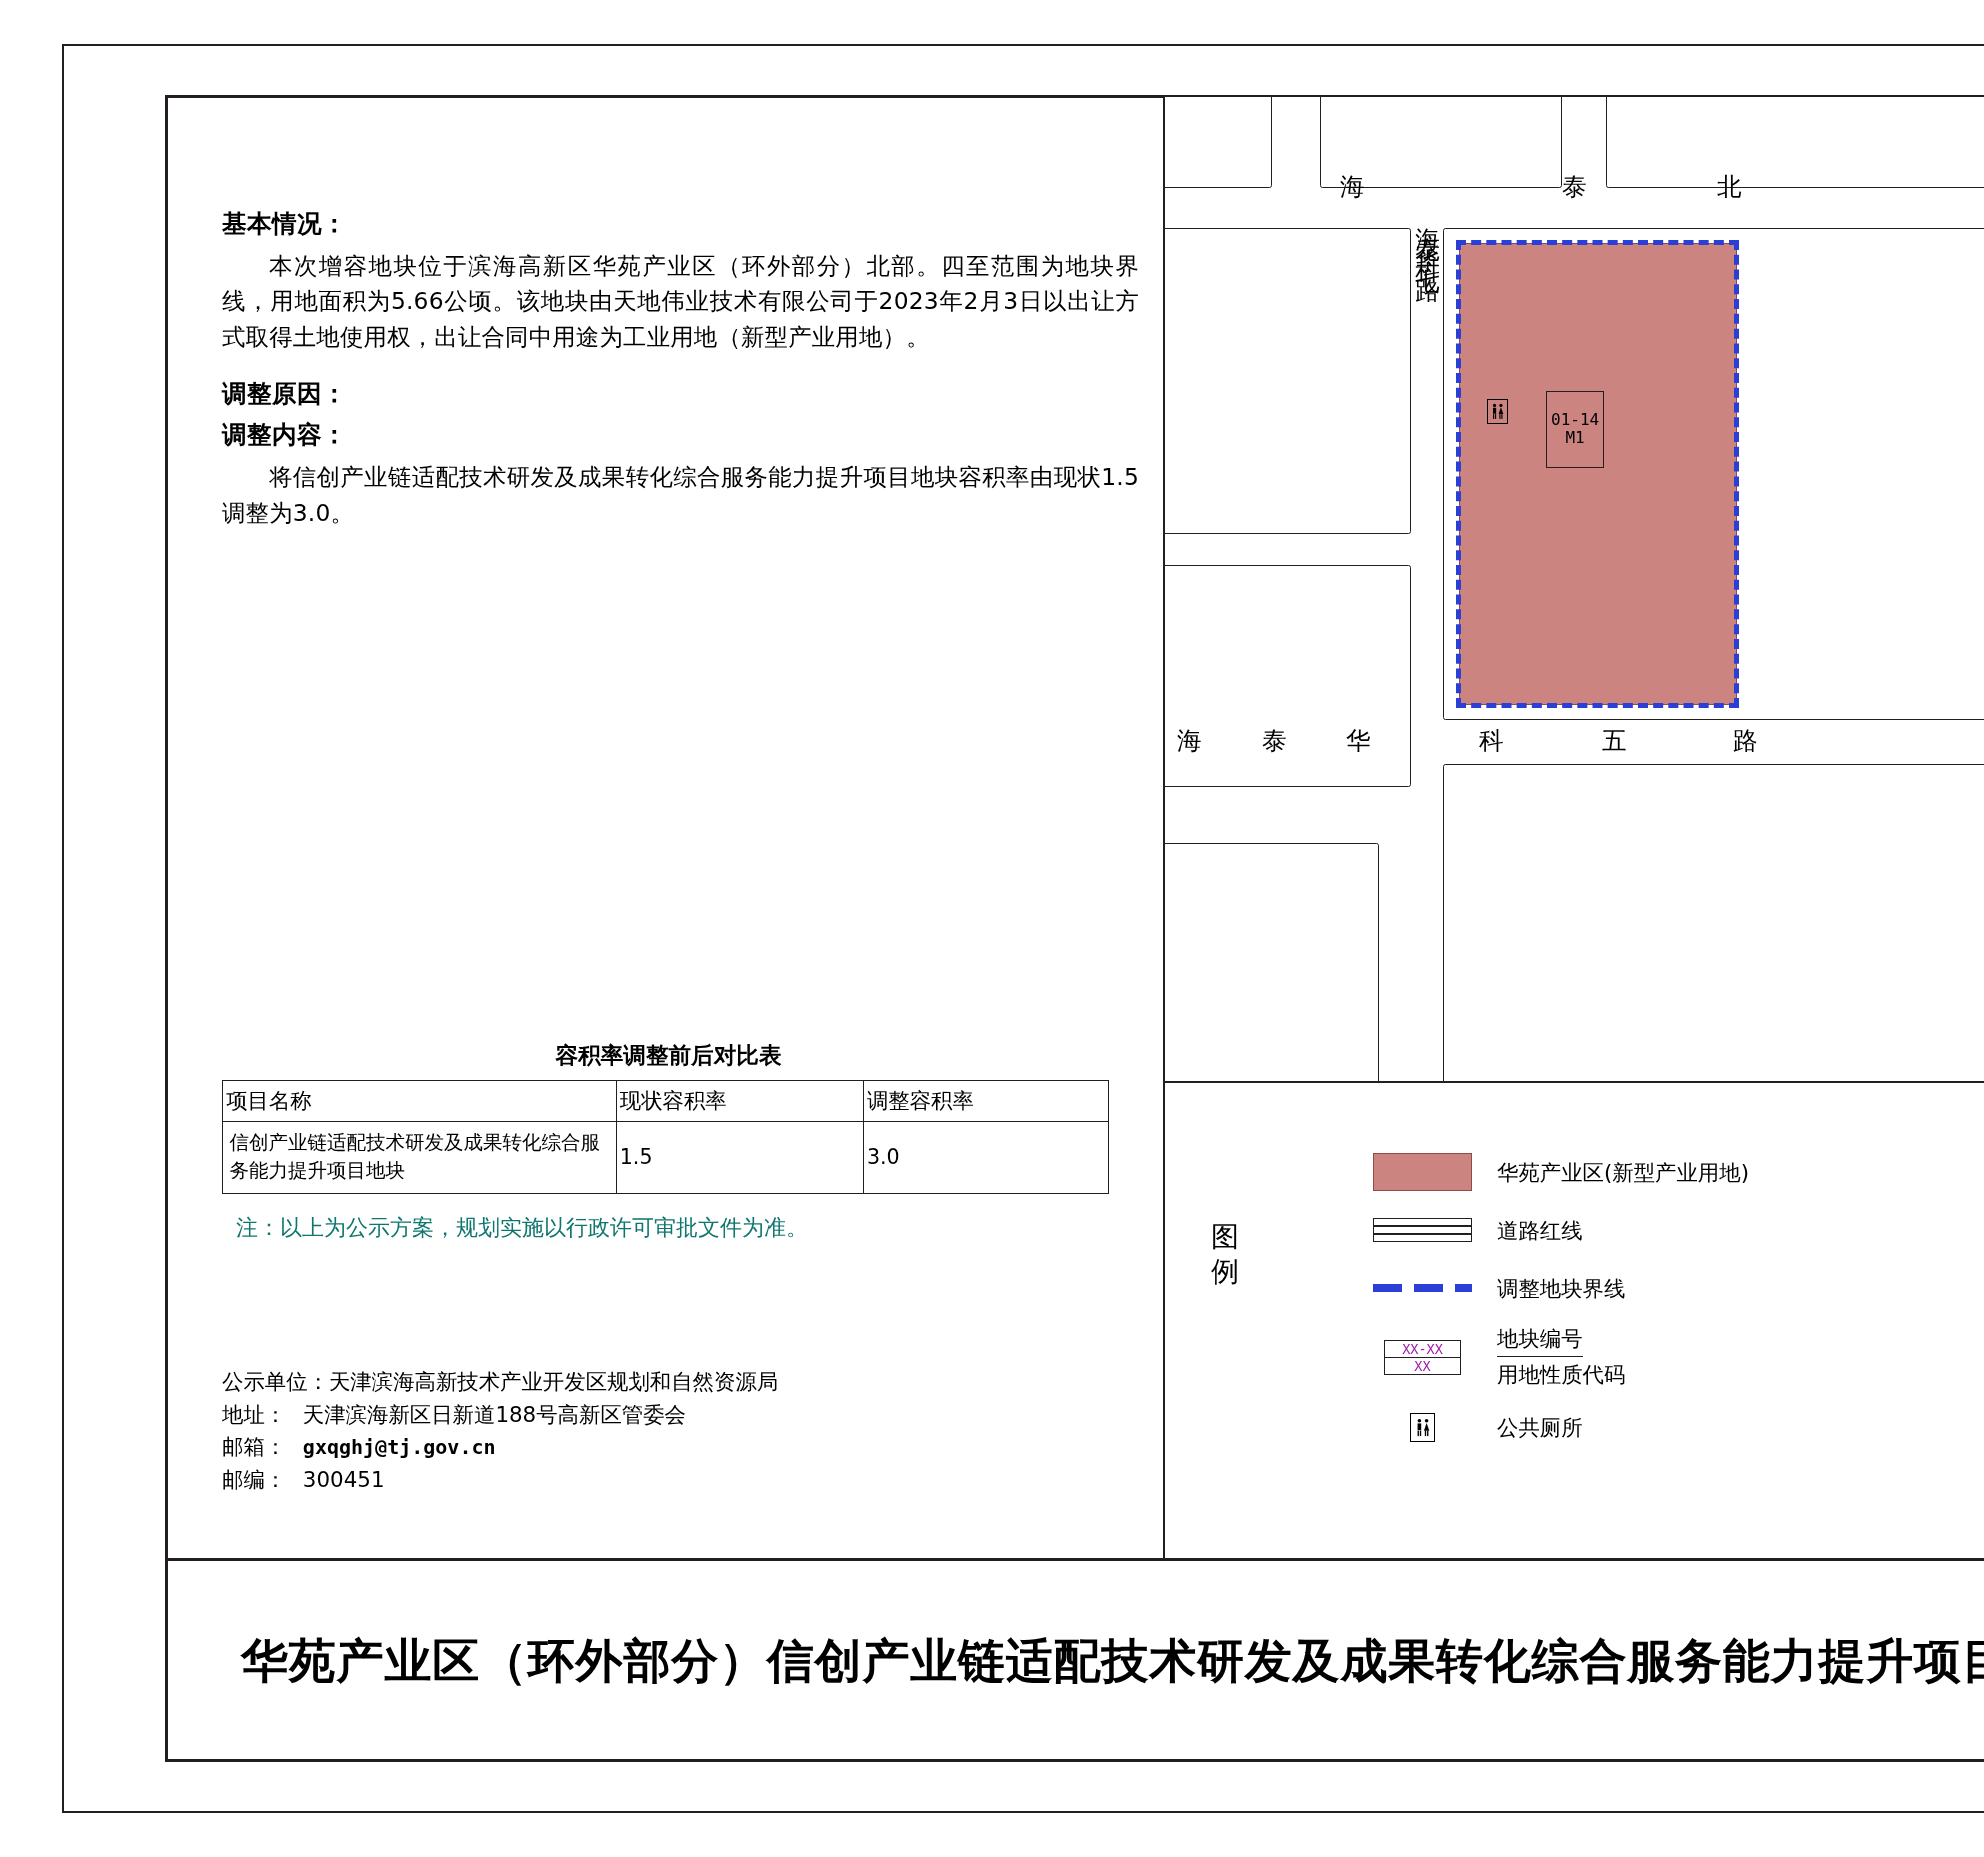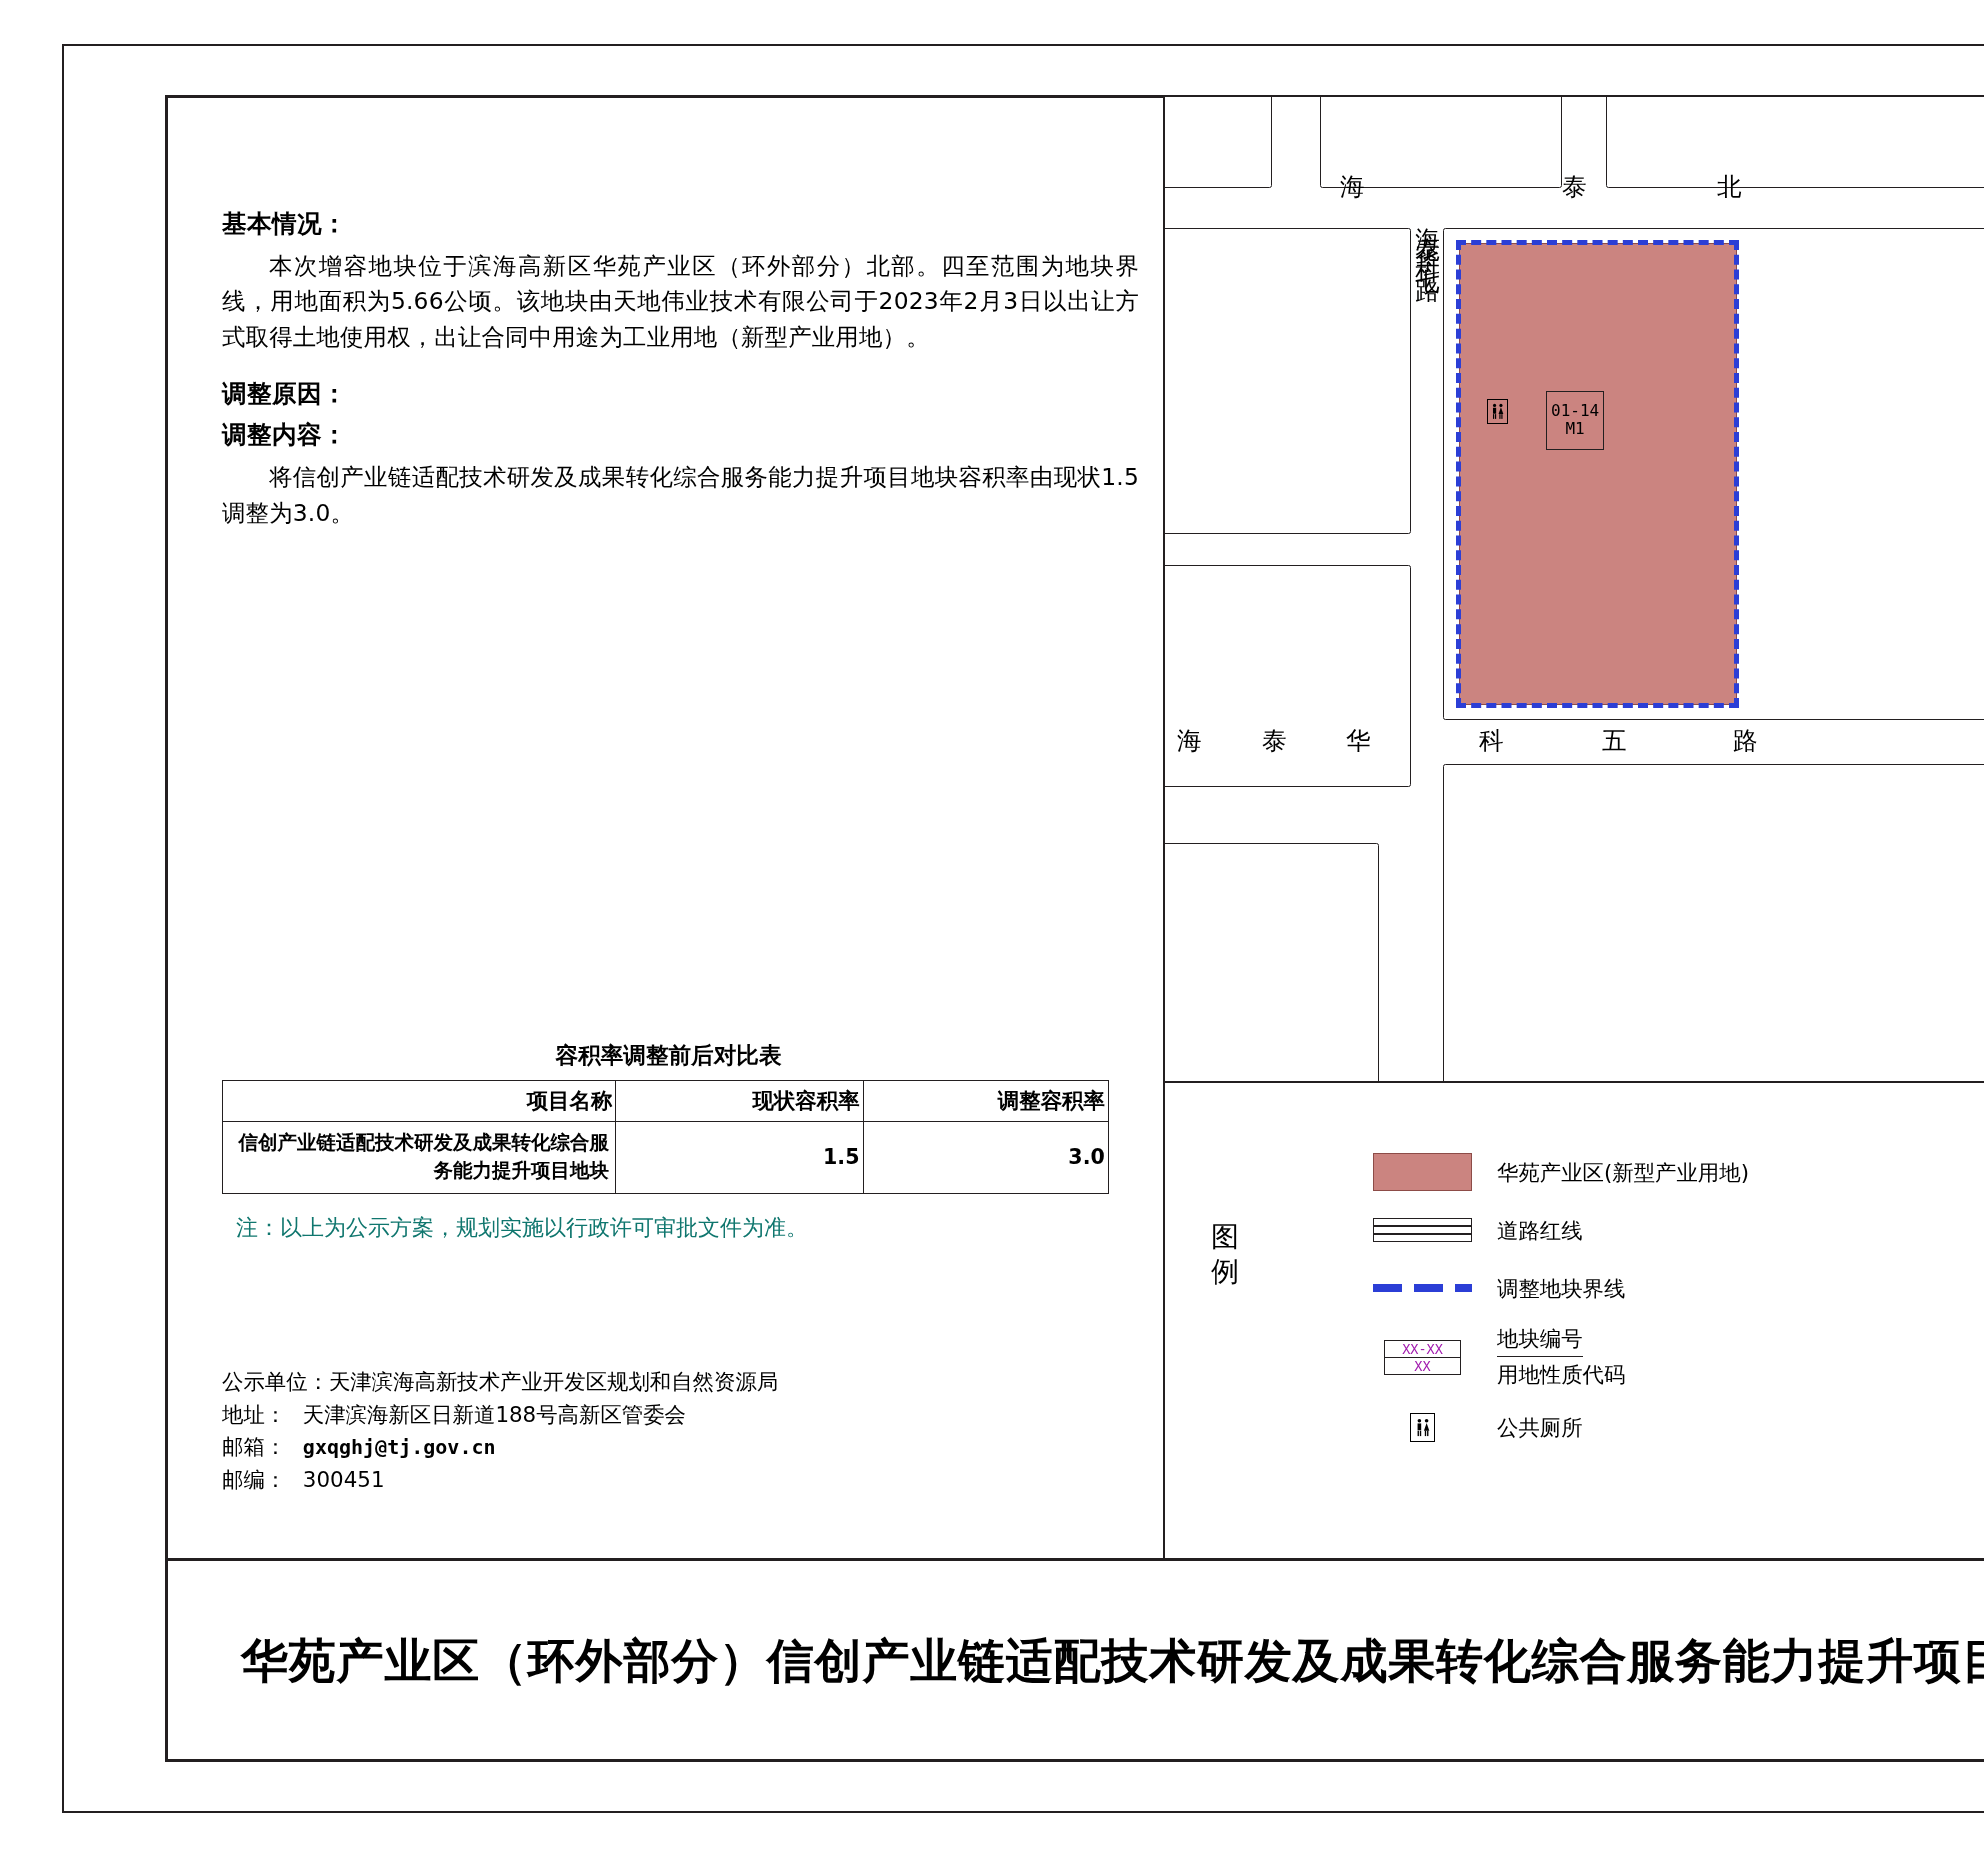--- a/index.html
+++ b/index.html
@@ -105,23 +105,23 @@
     margin-bottom: 8.7px;
     font-family: "DejaVu Sans", "Liberation Sans", sans-serif;
   }
   table.cmp {
     border-collapse: collapse;
     width: 887px;
     font-family: "DejaVu Sans", "Liberation Sans", sans-serif;
   }
   table.cmp td, table.cmp th {
     border: 1.2px solid #231f20;
-    text-align: right;
+    text-align: left;
     vertical-align: middle;
-    font-weight: bold;
+    font-weight: normal;
     font-size: 20.6px;
     padding: 5.6px 3.2px;
   }
   table.cmp th { font-size: 21.4px; }
   table.cmp td.name {
     font-size: 19.5px;
     line-height: 1.45;
     padding: 7.1px 6.4px;
   }
   .note {
@@ -187,21 +187,21 @@
     letter-spacing: 10.3px;
   }
   .parcel-code {
     position: absolute;
     border: 1.2px solid #231f20;
     background: #cb8480;
     font-family: "DejaVu Sans Mono", monospace;
     font-size: 16px;
     line-height: 1.15;
     text-align: center;
-    padding: 10px 4px;
+    padding: 19px 4px;
     color: #000;
   }
   .wc-icon {
     position: absolute;
     width: 21.4px;
     height: 24.6px;
     border: 1.2px solid #000;
     box-sizing: border-box;
     display: flex;
     align-items: center;

